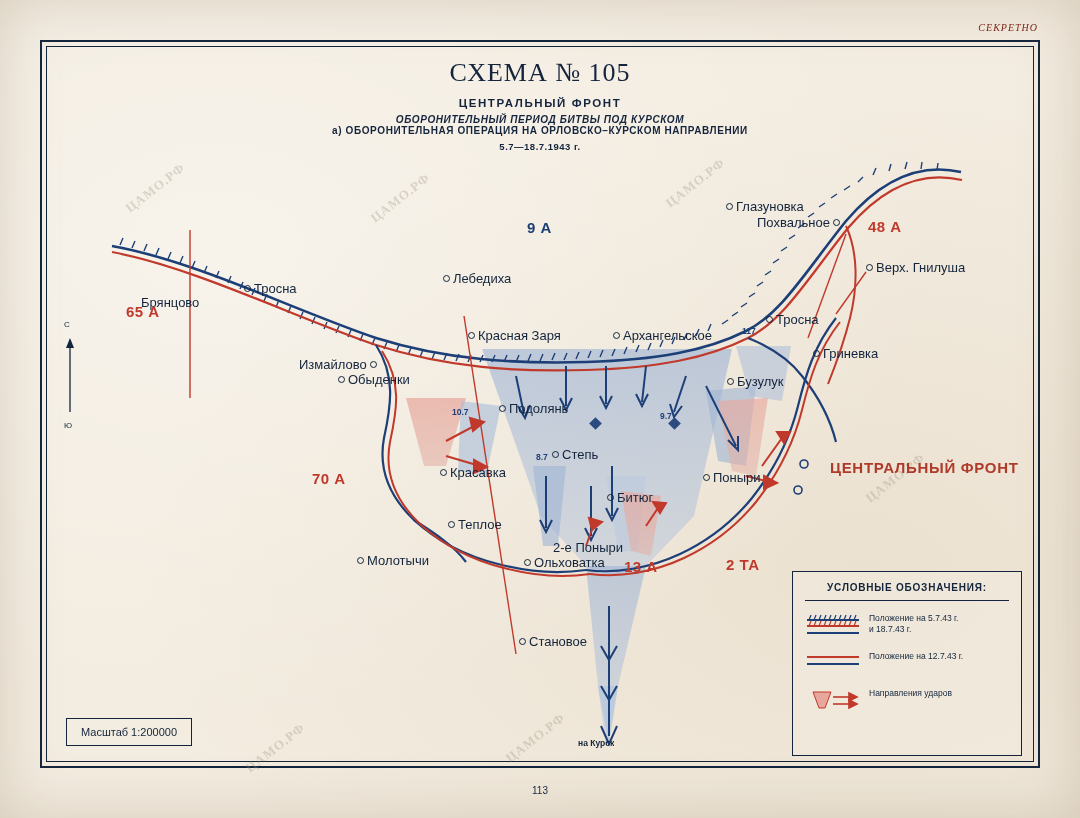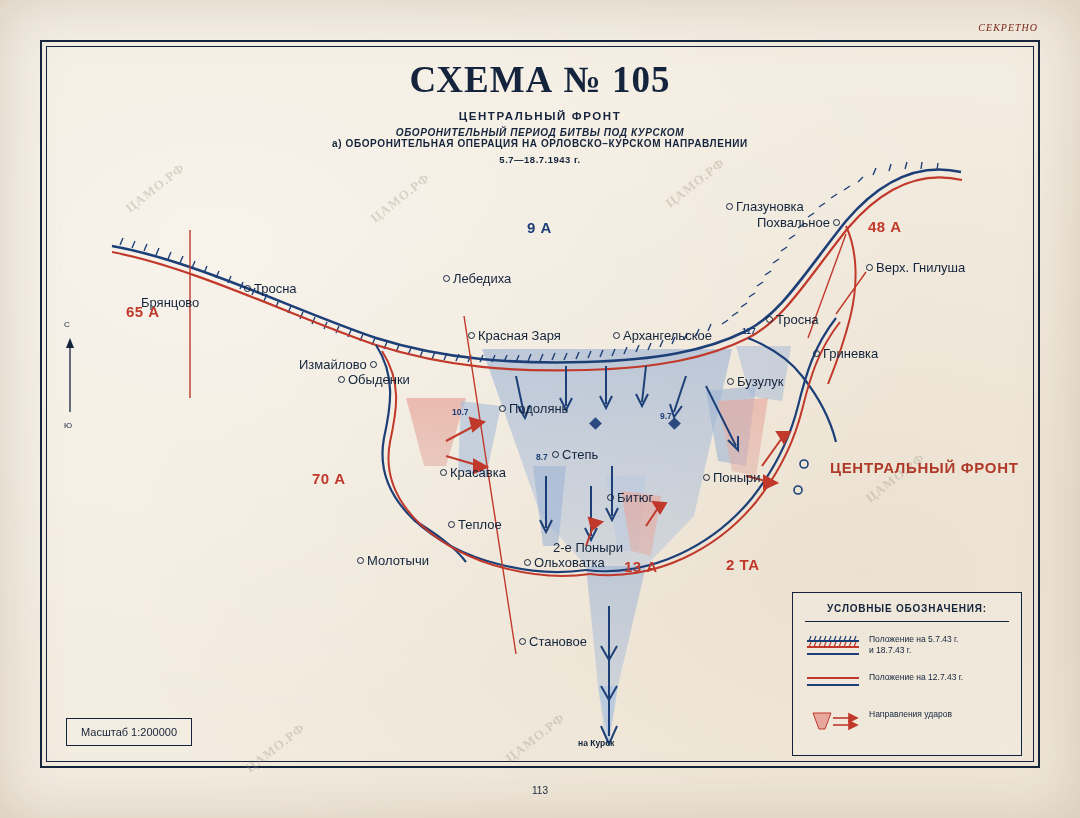--- a/index.html
+++ b/index.html
@@ -63,22 +63,22 @@
 
   
   .title-block {
     position: absolute;
     left: 0; right: 0; top: 58px;
     text-align: center;
     color: #14243c;
   }
   .title-main {
     font-family: "Liberation Serif", serif;
-    font-size: 37px;
-    font-weight: bold;
+    font-size: 26px;
+    font-weight: normal;
     letter-spacing: 1px;
   }
   .title-sub1 {
     margin-top: 9px;
     font-size: 11.5px;
     font-weight: bold;
     letter-spacing: 1.6px;
   }
   .title-sub2 {
     margin-top: 5px;
@@ -175,21 +175,21 @@
     border: 1px solid #13243c;
     font-size: 11px;
     color: #13243c;
     background: rgba(243,236,224,0.6);
   }
 
   
   .legend {
     position: absolute;
     right: 58px; bottom: 62px;
-    width: 230px; height: 164px;
+    width: 230px; height: 185px;
     border: 1px solid #13243c;
     background: rgba(243,236,224,0.55);
     box-sizing: border-box;
     padding: 10px 12px;
   }
   .legend-title {
     text-align: center;
     font-size: 10px;
     font-weight: bold;
     letter-spacing: 0.8px;

